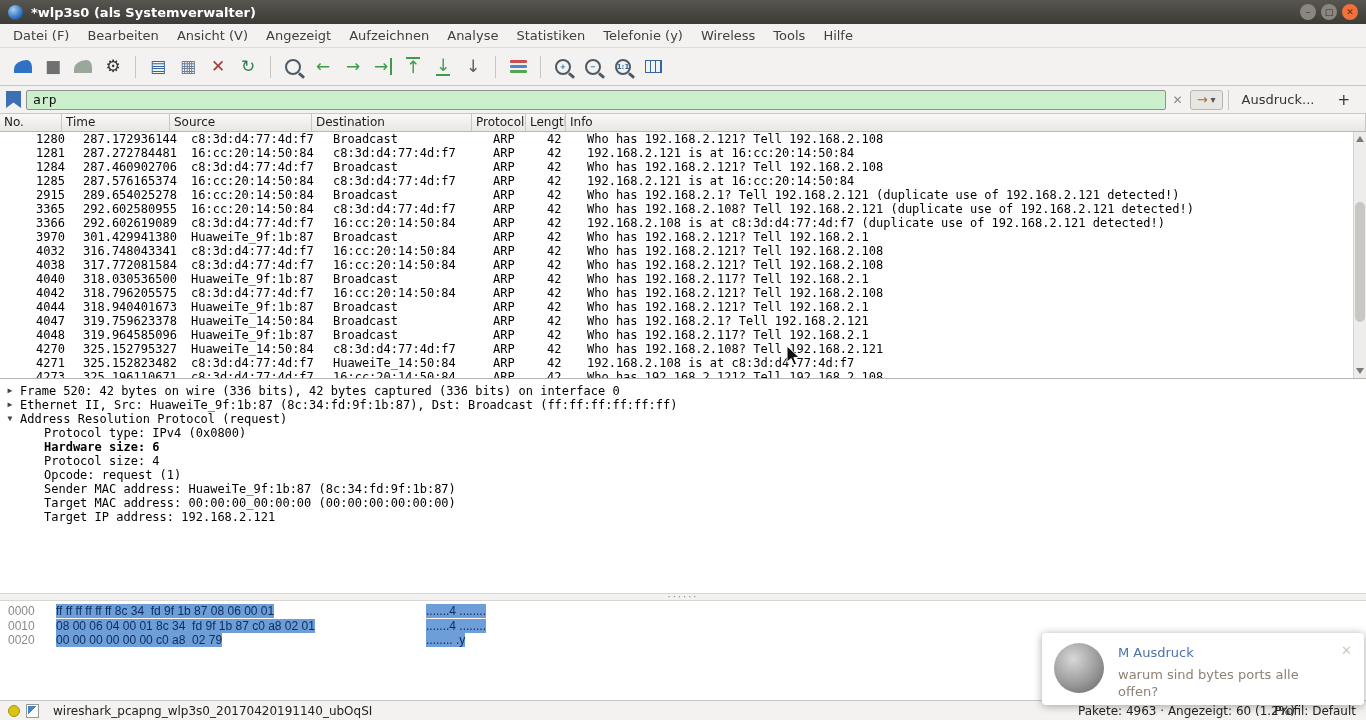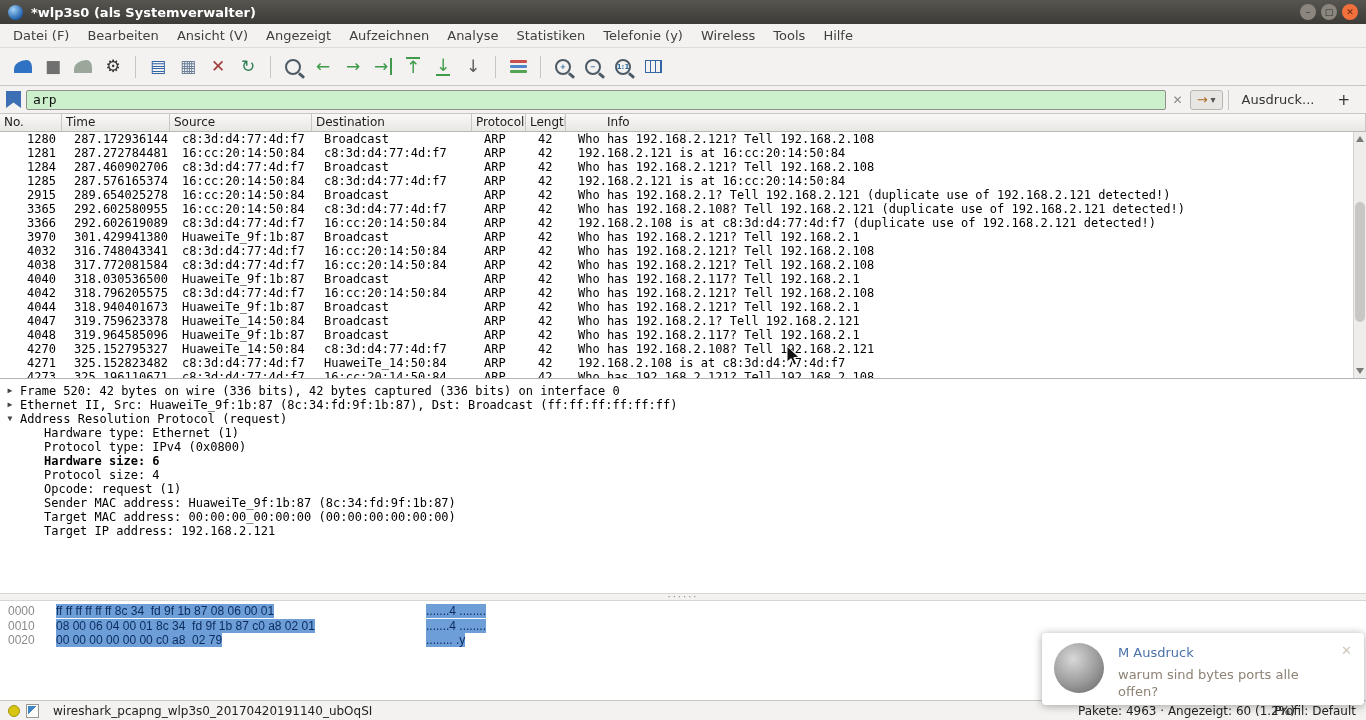--- a/index.html
+++ b/index.html
@@ -60,21 +60,21 @@
   .vsep{width:1px;height:20px;background:#c8c6c2}
   .expr-btn{color:#333;font-size:13px;padding:0 8px;white-space:nowrap}
   .add-btn{color:#333;font-size:15px;padding:0 10px}
 
   
   .pk-header{position:absolute;top:114px;left:0;width:100%;height:18px;
     background:linear-gradient(#f9f8f7,#e9e7e4);border-bottom:1px solid #bab8b4;display:flex;
     font-size:12px;color:#1c1c1c;box-sizing:border-box}
   .hcell{padding:1px 4px;border-right:1px solid #c9c7c3;white-space:nowrap;overflow:hidden;
     box-sizing:border-box;flex-shrink:0}
-  .pk-list{position:absolute;top:132px;left:8px;right:13px;height:246px;overflow:hidden;background:#fff;
+  .pk-list{position:absolute;top:132px;left:17px;right:13px;height:246px;overflow:hidden;background:#fff;
     font-family:"DejaVu Sans Mono",monospace;font-size:12px;color:#000}
   .pkrow{display:flex;height:14px;line-height:14px;white-space:pre}
   .pcell{padding:0 4px;overflow:hidden;box-sizing:border-box;flex-shrink:0}
   .pcell.col0{text-align:right;padding-right:14px}
 
   .vscroll{position:absolute;top:132px;right:0;width:13px;height:246px;background:#efedeb;
     border-left:1px solid #d5d3cf;box-sizing:border-box}
   .sarrow{position:absolute;left:2px;width:0;height:0;border-left:4px solid transparent;border-right:4px solid transparent}
   .sarrow.up{top:4px;border-bottom:6px solid #7a7a78}
   .sarrow.down{bottom:4px;border-top:6px solid #7a7a78}
@@ -250,21 +250,21 @@
   <span class="add-btn">+</span>
 </div>
 
 <div class="pk-header" id="pk-header">
     <div class="hcell" style="width: 62px;">No.</div>
     <div class="hcell" style="width: 108px;">Time</div>
     <div class="hcell" style="width: 142px;">Source</div>
     <div class="hcell" style="width: 160px;">Destination</div>
     <div class="hcell" style="width: 54px;">Protocol</div>
     <div class="hcell" style="width: 40px;">Length</div>
-    <div class="hcell" style="flex: 1 1 0%; margin-left: 37px;">Info</div>
+    <div class="hcell" style="flex: 1 1 0%;">Info</div>
   </div>
 <div class="pk-list" id="pk-rows">
     <div class="pkrow"><div class="pcell col0" style="width: 62px;">1280</div><div class="pcell col1" style="width: 108px;">287.172936144</div><div class="pcell col2" style="width: 142px;">c8:3d:d4:77:4d:f7</div><div class="pcell col3" style="width: 160px;">Broadcast</div><div class="pcell col4" style="width: 54px;">ARP</div><div class="pcell col5" style="width: 40px;">42</div><div class="pcell col6" style="flex: 1 1 0%;">Who has 192.168.2.121? Tell 192.168.2.108</div></div>
     <div class="pkrow"><div class="pcell col0" style="width: 62px;">1281</div><div class="pcell col1" style="width: 108px;">287.272784481</div><div class="pcell col2" style="width: 142px;">16:cc:20:14:50:84</div><div class="pcell col3" style="width: 160px;">c8:3d:d4:77:4d:f7</div><div class="pcell col4" style="width: 54px;">ARP</div><div class="pcell col5" style="width: 40px;">42</div><div class="pcell col6" style="flex: 1 1 0%;">192.168.2.121 is at 16:cc:20:14:50:84</div></div>
     <div class="pkrow"><div class="pcell col0" style="width: 62px;">1284</div><div class="pcell col1" style="width: 108px;">287.460902706</div><div class="pcell col2" style="width: 142px;">c8:3d:d4:77:4d:f7</div><div class="pcell col3" style="width: 160px;">Broadcast</div><div class="pcell col4" style="width: 54px;">ARP</div><div class="pcell col5" style="width: 40px;">42</div><div class="pcell col6" style="flex: 1 1 0%;">Who has 192.168.2.121? Tell 192.168.2.108</div></div>
     <div class="pkrow"><div class="pcell col0" style="width: 62px;">1285</div><div class="pcell col1" style="width: 108px;">287.576165374</div><div class="pcell col2" style="width: 142px;">16:cc:20:14:50:84</div><div class="pcell col3" style="width: 160px;">c8:3d:d4:77:4d:f7</div><div class="pcell col4" style="width: 54px;">ARP</div><div class="pcell col5" style="width: 40px;">42</div><div class="pcell col6" style="flex: 1 1 0%;">192.168.2.121 is at 16:cc:20:14:50:84</div></div>
     <div class="pkrow"><div class="pcell col0" style="width: 62px;">2915</div><div class="pcell col1" style="width: 108px;">289.654025278</div><div class="pcell col2" style="width: 142px;">16:cc:20:14:50:84</div><div class="pcell col3" style="width: 160px;">Broadcast</div><div class="pcell col4" style="width: 54px;">ARP</div><div class="pcell col5" style="width: 40px;">42</div><div class="pcell col6" style="flex: 1 1 0%;">Who has 192.168.2.1? Tell 192.168.2.121 (duplicate use of 192.168.2.121 detected!)</div></div>
     <div class="pkrow"><div class="pcell col0" style="width: 62px;">3365</div><div class="pcell col1" style="width: 108px;">292.602580955</div><div class="pcell col2" style="width: 142px;">16:cc:20:14:50:84</div><div class="pcell col3" style="width: 160px;">c8:3d:d4:77:4d:f7</div><div class="pcell col4" style="width: 54px;">ARP</div><div class="pcell col5" style="width: 40px;">42</div><div class="pcell col6" style="flex: 1 1 0%;">Who has 192.168.2.108? Tell 192.168.2.121 (duplicate use of 192.168.2.121 detected!)</div></div>
     <div class="pkrow"><div class="pcell col0" style="width: 62px;">3366</div><div class="pcell col1" style="width: 108px;">292.602619089</div><div class="pcell col2" style="width: 142px;">c8:3d:d4:77:4d:f7</div><div class="pcell col3" style="width: 160px;">16:cc:20:14:50:84</div><div class="pcell col4" style="width: 54px;">ARP</div><div class="pcell col5" style="width: 40px;">42</div><div class="pcell col6" style="flex: 1 1 0%;">192.168.2.108 is at c8:3d:d4:77:4d:f7 (duplicate use of 192.168.2.121 detected!)</div></div>
     <div class="pkrow"><div class="pcell col0" style="width: 62px;">3970</div><div class="pcell col1" style="width: 108px;">301.429941380</div><div class="pcell col2" style="width: 142px;">HuaweiTe_9f:1b:87</div><div class="pcell col3" style="width: 160px;">Broadcast</div><div class="pcell col4" style="width: 54px;">ARP</div><div class="pcell col5" style="width: 40px;">42</div><div class="pcell col6" style="flex: 1 1 0%;">Who has 192.168.2.121? Tell 192.168.2.1</div></div>
@@ -282,21 +282,20 @@
 <div class="vscroll">
   <span class="sarrow up"></span>
   <span class="sthumb"></span>
   <span class="sarrow down"></span>
 </div>
 
 <div class="details" id="detail-lines">
     <div class="dline"><span class="expander">▶</span><span class="dtext" style="padding-left: 0px;">Frame 520: 42 bytes on wire (336 bits), 42 bytes captured (336 bits) on interface 0</span></div>
     <div class="dline"><span class="expander">▶</span><span class="dtext" style="padding-left: 0px;">Ethernet II, Src: HuaweiTe_9f:1b:87 (8c:34:fd:9f:1b:87), Dst: Broadcast (ff:ff:ff:ff:ff:ff)</span></div>
     <div class="dline"><span class="expander">▼</span><span class="dtext" style="padding-left: 0px;">Address Resolution Protocol (request)</span></div>
-    <div class="dline"><span class="expander"></span><span class="dtext" style="padding-left: 24px;">Hardware type: Ethernet (1)</span></div>
     <div class="dline"><span class="expander"></span><span class="dtext" style="padding-left: 24px;">Protocol type: IPv4 (0x0800)</span></div>
     <div class="dline"><span class="expander"></span><span class="dtext" style="padding-left: 24px; font-weight: bold;">Hardware size: 6</span></div>
     <div class="dline"><span class="expander"></span><span class="dtext" style="padding-left: 24px;">Protocol size: 4</span></div>
     <div class="dline"><span class="expander"></span><span class="dtext" style="padding-left: 24px;">Opcode: request (1)</span></div>
     <div class="dline"><span class="expander"></span><span class="dtext" style="padding-left: 24px;">Sender MAC address: HuaweiTe_9f:1b:87 (8c:34:fd:9f:1b:87)</span></div>
     <div class="dline"><span class="expander"></span><span class="dtext" style="padding-left: 24px;">Target MAC address: 00:00:00_00:00:00 (00:00:00:00:00:00)</span></div>
     <div class="dline"><span class="expander"></span><span class="dtext" style="padding-left: 24px;">Target IP address: 192.168.2.121</span></div>
   </div>
 
 <div class="splitter">

